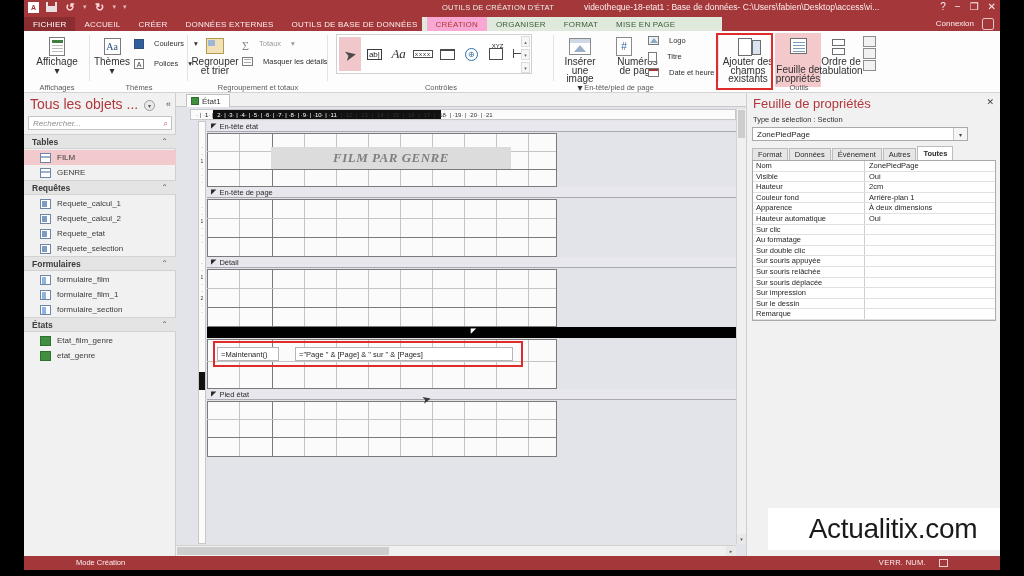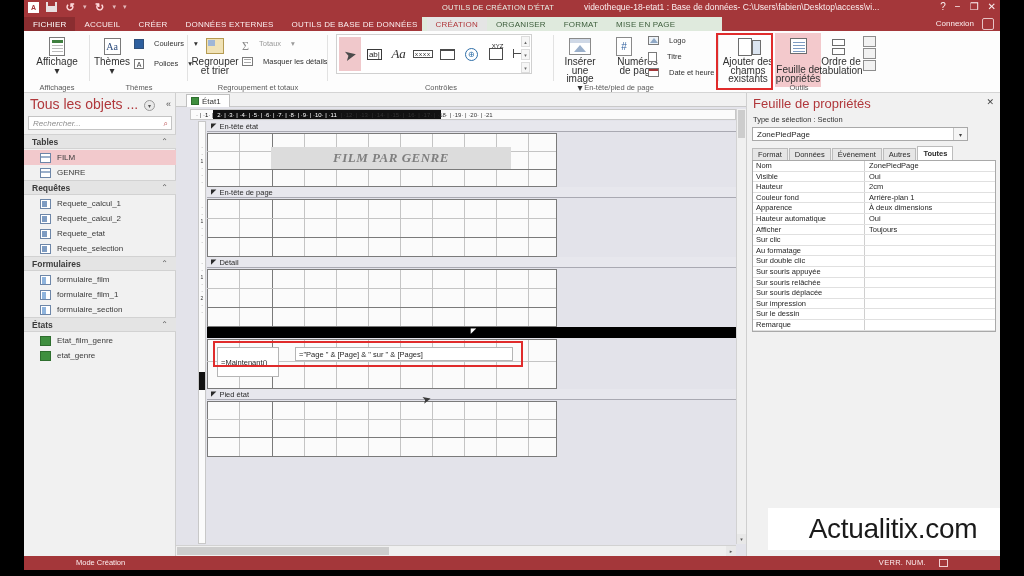--- a/index.html
+++ b/index.html
@@ -55,21 +55,21 @@
   .tabsrow .strip { position:absolute; left:0; top:0; height:14px; display:flex; align-items:stretch; }
   .tab {
     padding:0 9px; display:flex; align-items:center; color:#fbeff0;
     font-size:8px; letter-spacing:.2px; white-space:nowrap;
   }
   .tab.file { background:#8a2d30; color:#fff; }
   .tab.ctx { background:#dfeadd; color:#3b5c3a; }
   .ctxband {
     position:absolute; left:398px; top:0; width:300px; height:14px; background:#dfeadd;
   }
-  .tab.active { background:#e5e5e5; color:#b0373b; }
+  .tab.active { background:#f9a8d4; color:#b0373b; }
   .connexion {
     position:absolute; right:26px; top:2px; color:#fbeff0; font-size:8px;
   }
   .conn-ic { position:absolute; right:6px; top:1px; width:12px; height:12px;
              border:1px solid #e7c3c5; border-radius:2px; }
 
   
   .ribbon {
     position:absolute; left:0; top:31px; width:976px; height:62px;
     background:#fdfdfd; border-bottom:1px solid #d4d4d4;
@@ -682,21 +682,21 @@
         <div class="vl" style="left:129px"></div>
             <div class="vl" style="left:161px"></div>
         <div class="vl" style="left:193px"></div>
             <div class="vl" style="left:225px"></div>
         <div class="vl" style="left:257px"></div>
             <div class="vl" style="left:289px"></div>
         <div class="vl" style="left:321px"></div>
         <div class="hl maj" style="top:0"></div>
             <div class="hl" style="top:22px"></div>
       </div>
-      <div class="txtbox" style="left:10px;top:226px;width:62px;height:30px;">=Maintenant()</div>
+      <div class="txtbox" style="left:10px;top:226px;width:62px;height:14px;">=Maintenant()</div>
       <div class="txtbox" style="left:88px;top:226px;width:218px;height:14px;">="Page " &amp; [Page] &amp; " sur " &amp; [Pages]</div>
       <div class="redbox" style="left:6px;top:220px;width:310px;height:26px;"></div>
 
       <div class="secbar" style="top:268px;">
         <span class="ar">◤</span>
         <span>Pied état</span>
       </div>
       <div class="grid" style="top:280px;left:0;width:350px;height:56px;">
         <div class="vl maj" style="left:0"></div>
             <div class="vl" style="left:32px"></div>
@@ -764,24 +764,20 @@
           </div>
       <div class="ps-row">
             <div class="k">Apparence</div>
             <div class="v">À deux dimensions</div>
           </div>
       <div class="ps-row">
             <div class="k">Hauteur automatique</div>
             <div class="v">Oui</div>
           </div>
       <div class="ps-row">
-            <div class="k">Afficher</div>
-            <div class="v">Toujours</div>
-          </div>
-      <div class="ps-row">
             <div class="k">Sur clic</div>
             <div class="v"></div>
           </div>
       <div class="ps-row">
             <div class="k">Au formatage</div>
             <div class="v"></div>
           </div>
       <div class="ps-row">
             <div class="k">Sur double clic</div>
             <div class="v"></div>

